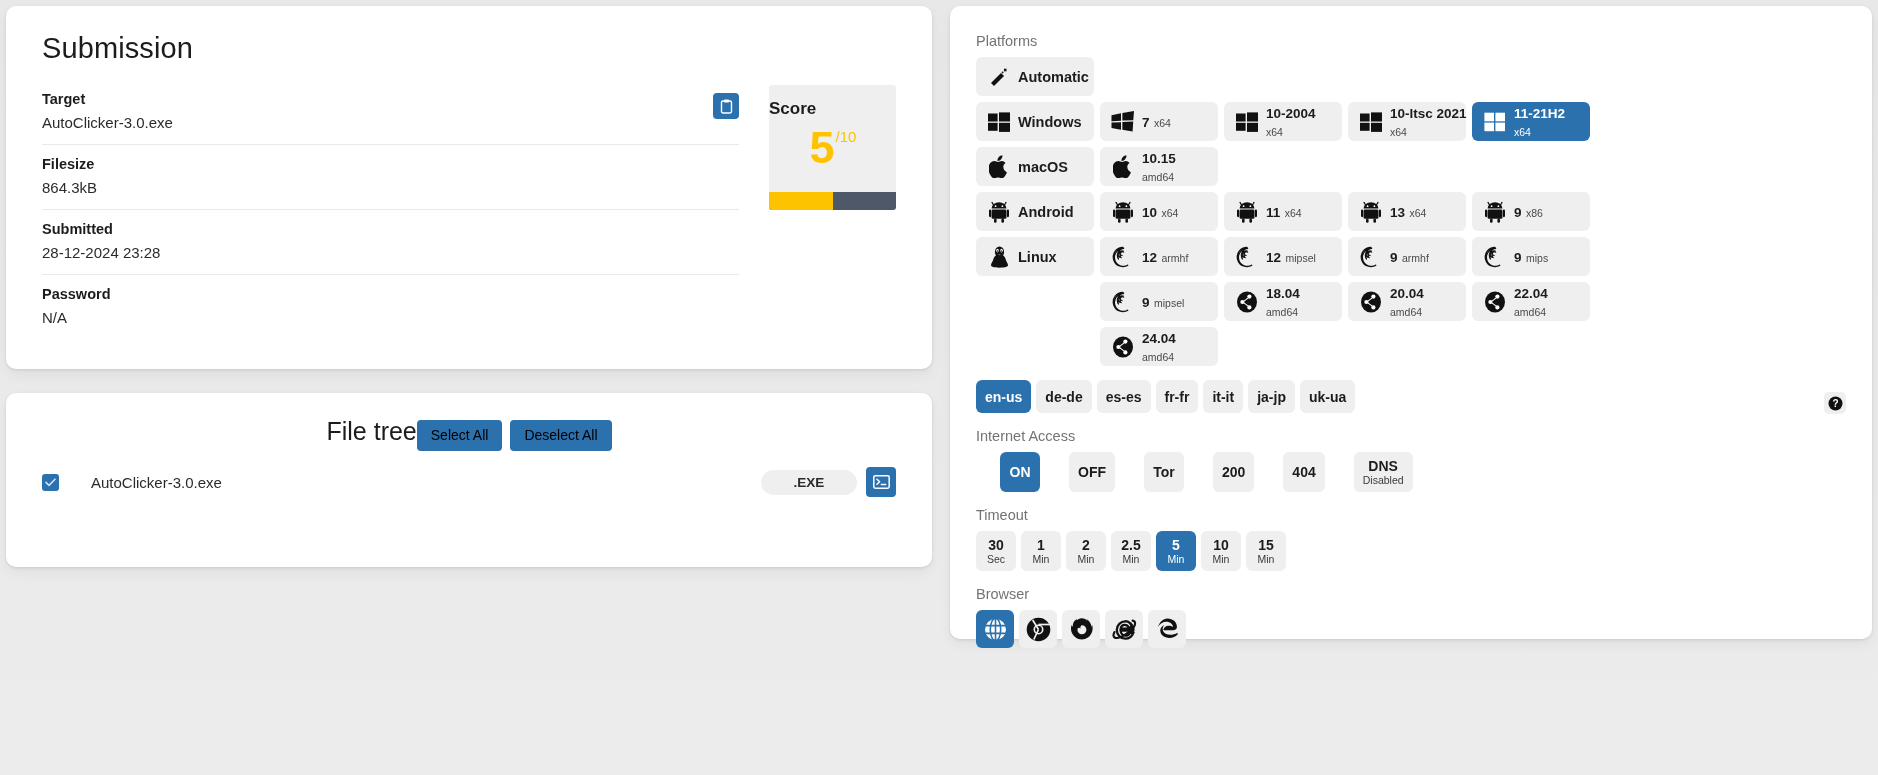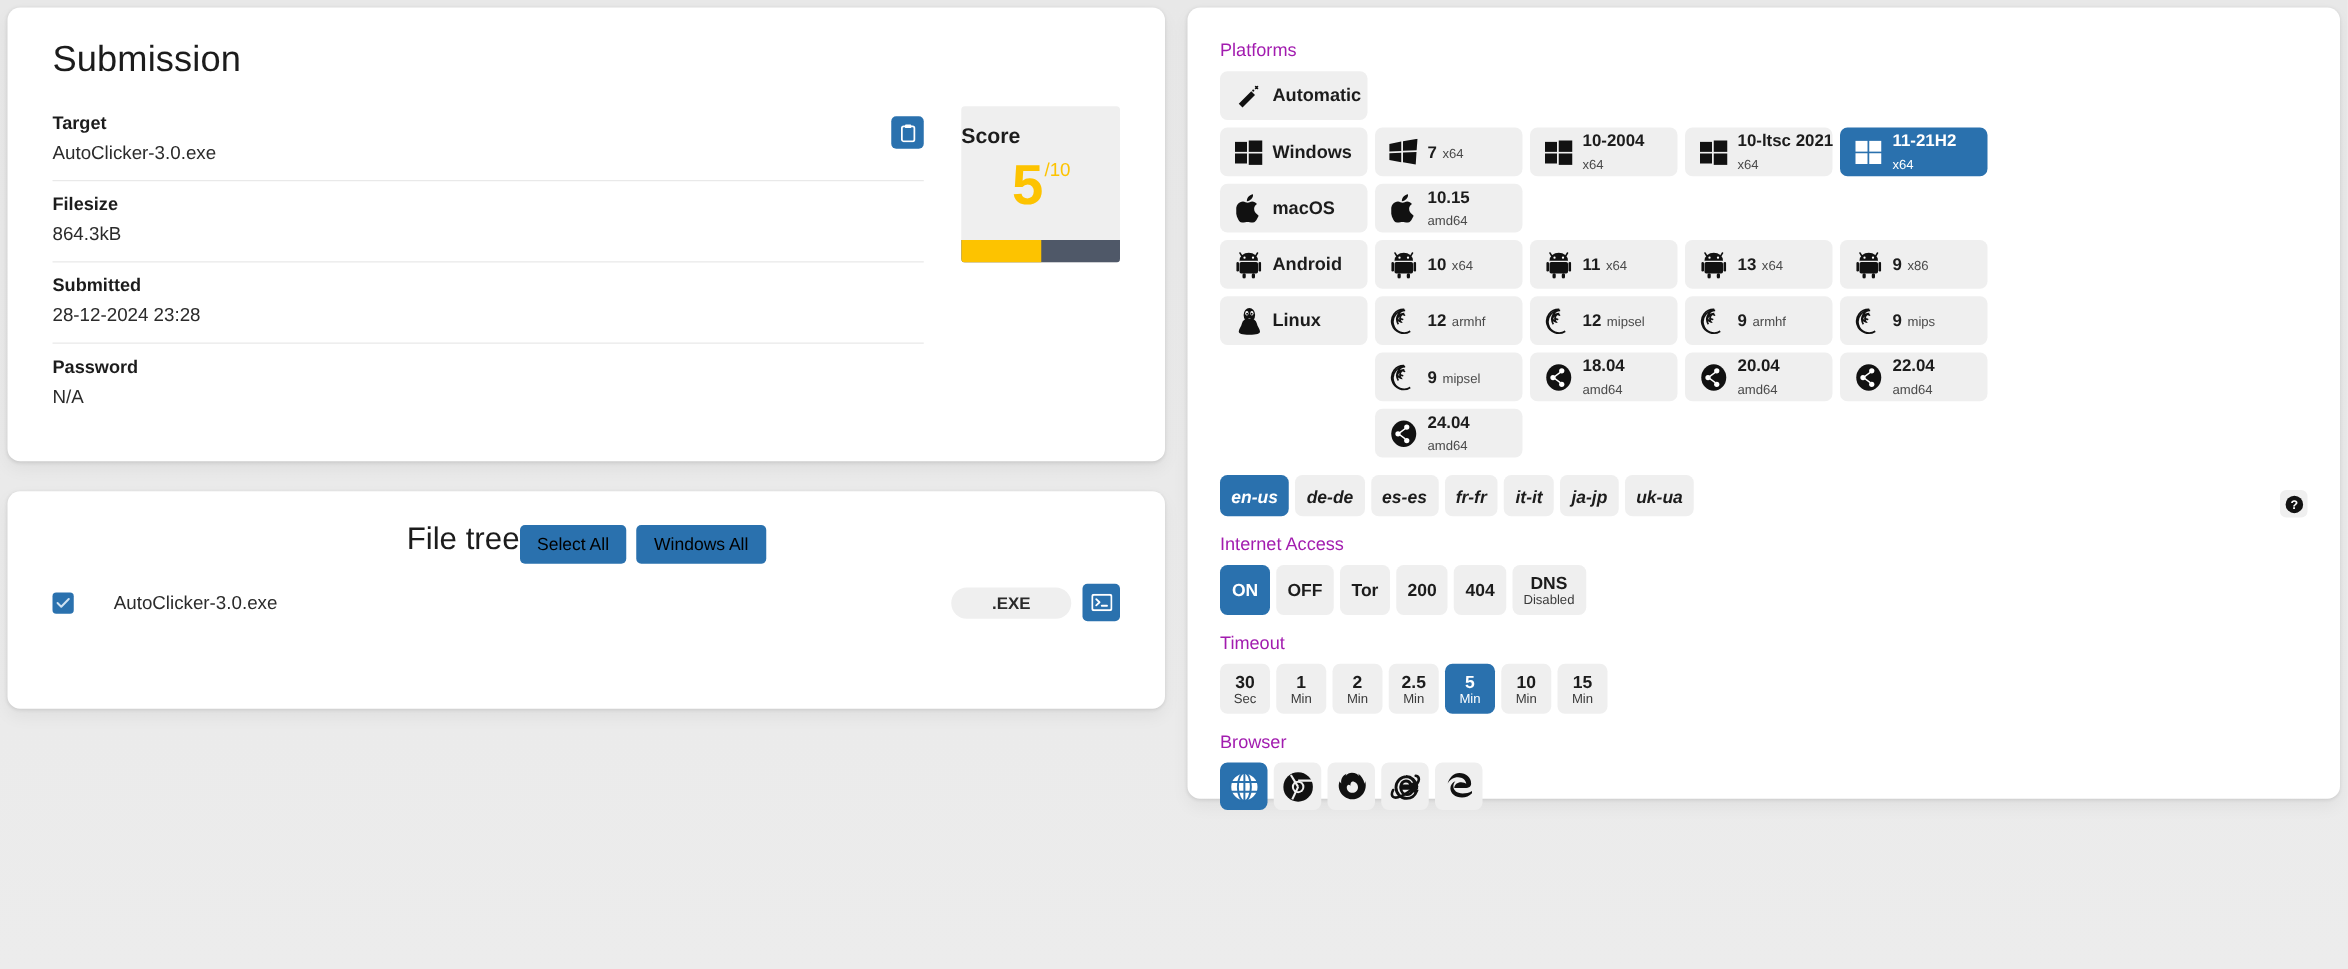--- a/index.html
+++ b/index.html
@@ -172,21 +172,21 @@
     left: 950px; top: 6px;
     width: 922px;
     height: 633px;
     background: #fff;
     border-radius: 10px;
     box-shadow: 0 1px 3px rgba(0,0,0,0.10), 0 6px 14px rgba(0,0,0,0.05);
     padding: 26px 26px 0 26px;
   }
   .section-label {
     font-size: 14.5px;
-    color: #a21caf;
+    color: #737373;
     margin: 0 0 7px 0;
     line-height: 18px;
   }
   .tile-rows { display: flex; flex-direction: column; gap: 6px; }
   .tile-row { display: flex; gap: 6px; }
   .tile {
     background: #efefef;
     border-radius: 6px;
     height: 39px;
     display: flex;
@@ -258,23 +258,23 @@
     color: #1c1c1c;
     line-height: 16px;
   }
   .opt .o-sub {
     font-size: 10.5px;
     color: #3a3a3a;
     line-height: 12px;
   }
   .opt.selected { background: #2a71ae; }
   .opt.selected .o-main, .opt.selected .o-sub { color: #fff; }
-  .opt.lang { height: 33px; font-style: italic; }
+  .opt.lang { height: 33px; }
   .opt.timeout { height: 40px; min-width: 40px; }
-  .opt.inet { height: 40px; min-width: 40px; }
+  .opt.inet { height: 40px; min-width: 40px; margin-left: 24px; }
 
   .browser-row { display: flex; gap: 5px; }
   .browser-btn {
     width: 38px; height: 38px;
     background: #efefef;
     border-radius: 6px;
     display: flex; align-items: center; justify-content: center;
     cursor: pointer;
   }
   .browser-btn.selected { background: #2a71ae; }
@@ -331,21 +331,21 @@
           </div>
         </div>
       </div>
     </div>
 
     <div class="card filetree-card">
       <div class="ft-head">
         <h2 class="ft-title">File tree</h2>
         <div class="ft-buttons">
           <button class="btn-blue">Select All</button>
-          <button class="btn-blue">Windows All</button>
+          <button class="btn-blue">Deselect All</button>
         </div>
       </div>
 
       <div class="ft-row">
         <span class="ft-check">
           <svg width="11" height="9" viewBox="0 0 11 9" aria-hidden="true">
             <path d="M1 4.4 L4 7.4 L10 1.2" fill="none" stroke="#cfe2f2" stroke-width="1.6" stroke-linecap="round" stroke-linejoin="round"></path>
           </svg>
         </span>
         <span class="ft-name">AutoClicker-3.0.exe</span>

